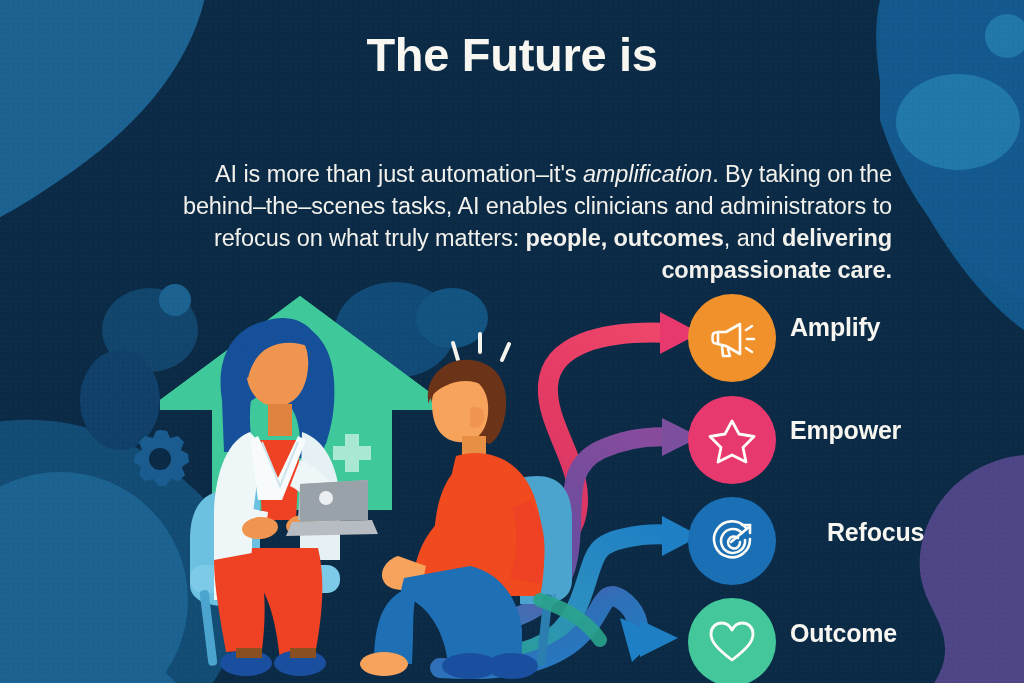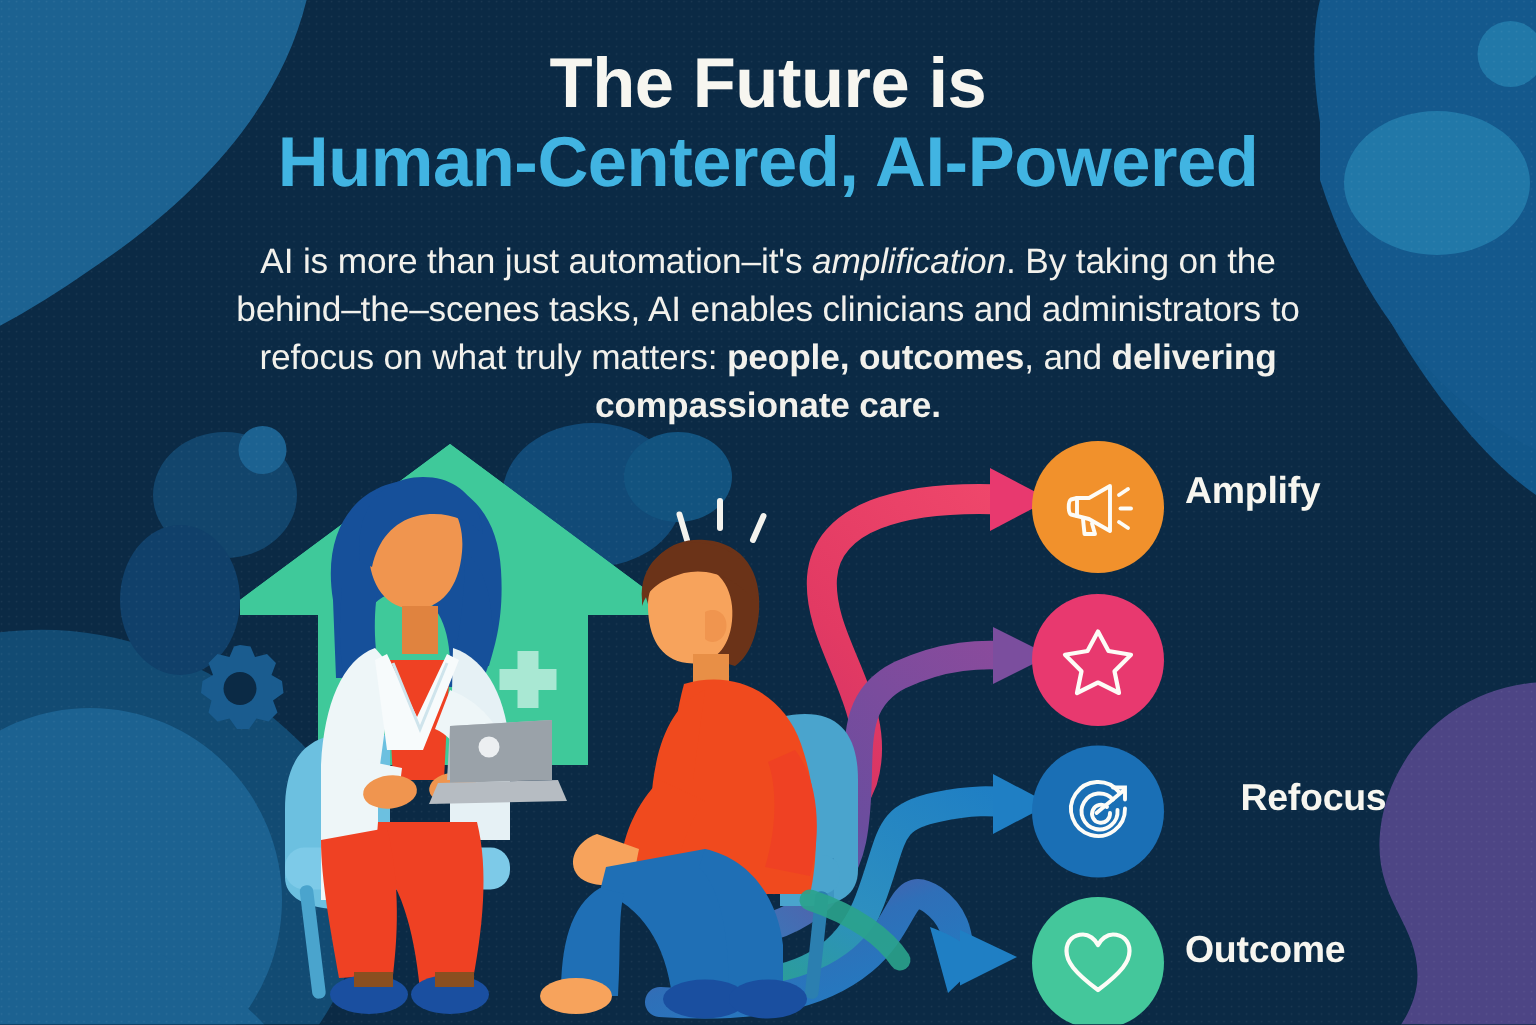--- a/index.html
+++ b/index.html
@@ -41,21 +41,21 @@
   .headline-2 {
     font-size: 47px;
     font-weight: bold;
     color: #41b4e2;
     letter-spacing: -0.3px;
     line-height: 1.2;
   }
   .body-copy {
     position: absolute;
     top: 158px; left: 132px; width: 760px;
-    text-align: center;
+    text-align: right;
     color: #f2f1ec;
     font-size: 23.5px;
     line-height: 32px;
     letter-spacing: -0.1px;
   }
   .body-copy em { font-style: italic; }
   .body-copy strong { font-weight: bold; }
 
   .badge {
     position: absolute;
@@ -269,21 +269,20 @@
       <ellipse cx="512" cy="666" rx="26" ry="13" fill="#1a4fa0"></ellipse>
     </g>
 
     <path d="M540,600 C570,610 590,625 600,640" fill="none" stroke="#2aa38c" stroke-width="14" stroke-linecap="round" opacity="0.9"></path>
   </svg>
 
   <div id="content">
 
     <div class="headline-wrap">
       <div class="headline-1">The Future is</div>
-      <div class="headline-2">Human-Centered, AI-Powered</div>
     </div>
 
     <div class="body-copy">
       <span>AI is more than just automation–it's </span><em>amplification</em><span>. By taking on the behind–the–scenes tasks, AI enables clinicians and administrators to refocus on what truly matters: </span><strong>people, outcomes</strong><span>, and </span><strong>delivering compassionate care.</strong>
     </div>
 
     <div class="badge" style="left:688px; top:294px; background:#f1912c;">
       <svg width="52" height="52" viewBox="0 0 52 52">
         <g fill="none" stroke="#fdfcf7" stroke-width="2.6" stroke-linecap="round" stroke-linejoin="round">
           <path d="M12,20 L12,32 L20,34 L34,42 L34,12 L20,20 Z"></path>
@@ -295,20 +294,21 @@
         </g>
       </svg>
     </div>
     <div class="badge-label" style="left:790px; top:313px;text-align:center;">Amplify</div>
 
     <div class="badge" style="left:688px; top:396px; background:#e8396f;">
       <svg width="52" height="52" viewBox="0 0 52 52">
         <path d="M26,7 L33,20 L48,22.5 L37,33.5 L40,48 L26,41 L12,48 L15,33.5 L4,22.5 L19,20 Z" fill="none" stroke="#fdfcf7" stroke-width="2.8" stroke-linejoin="round"></path>
       </svg>
     </div>
+    <div class="badge-label" style="left:790px; top:416px;">Empower</div>
 
     <div class="badge" style="left:688px; top:497px; background:#1a6fb5;">
       <svg width="52" height="52" viewBox="0 0 52 52">
         <g fill="none" stroke="#fdfcf7" stroke-width="2.6" stroke-linecap="round">
           <path d="M40,13 A18,18 0 1 0 44,24"></path>
           <path d="M36,18 A12,12 0 1 0 39,25"></path>
           <path d="M32,23 A6,6 0 1 0 34,27"></path>
           <line x1="25" y1="27" x2="43" y2="12"></line>
           <path d="M36,10 L44,10 L44,18"></path>
         </g>

